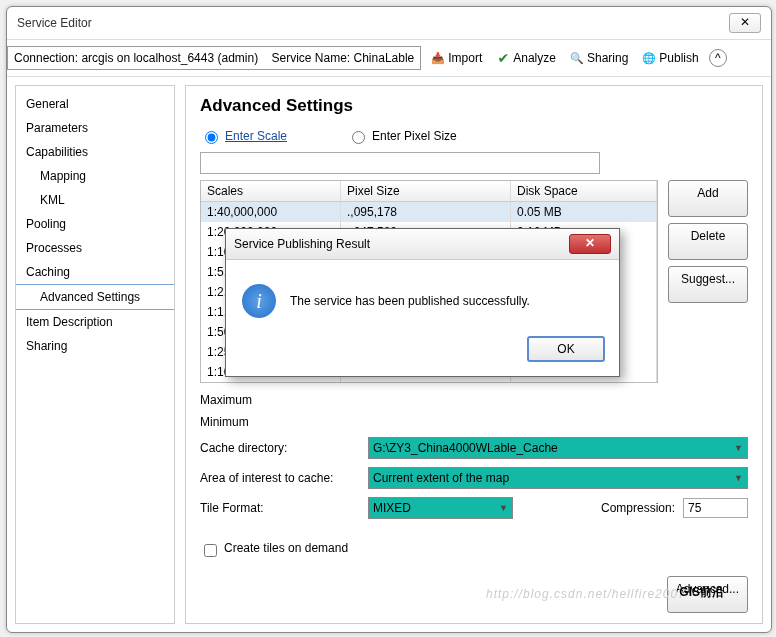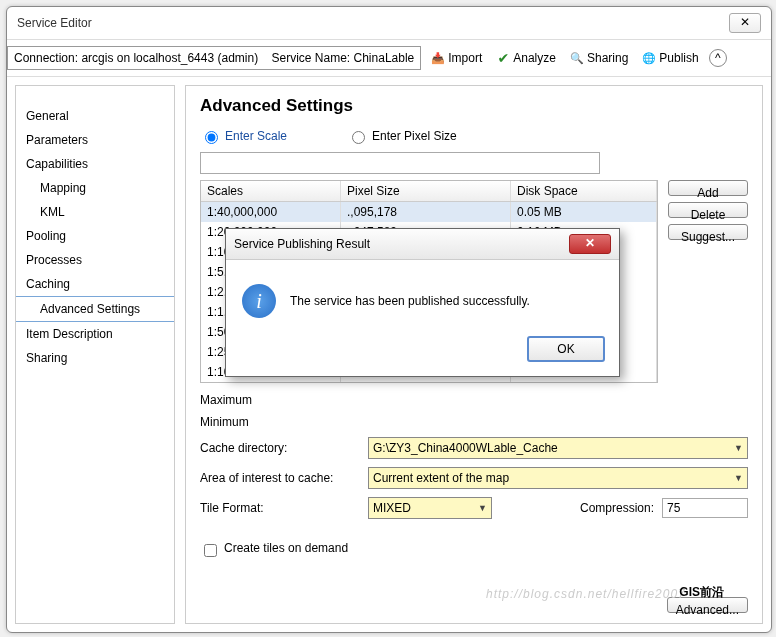--- a/index.html
+++ b/index.html
@@ -8,45 +8,45 @@
   .titlebar { display: flex; justify-content: space-between; align-items: center; padding: 6px 10px; border-bottom: 1px solid #ddd; }
   .title { color: #333; }
   .close-btn { width: 32px; height: 20px; border: 1px solid #aaa; border-radius: 3px; background: linear-gradient(#fff,#eee); text-align: center; line-height: 16px; cursor: pointer; font-family: Arial; }
   .toolbar { display: flex; align-items: center; padding: 6px 0; gap: 6px; border-bottom: 1px solid #ddd; }
   .conn-box { border: 1px solid #999; padding: 4px 6px; background: #fff; flex: 0 0 auto; }
   .tool-btn { display: flex; align-items: center; gap: 3px; padding: 2px 4px; cursor: pointer; }
   .icon { width: 14px; height: 14px; display: inline-flex; align-items: center; justify-content: center; font-size: 11px; }
   .check { color: #2a8a2a; font-size: 14px; }
   .round-btn { width: 18px; height: 18px; border: 1px solid #888; border-radius: 50%; text-align: center; line-height: 16px; }
   .body { flex: 1; display: flex; padding: 8px; gap: 10px; }
-  .sidebar { width: 160px; border: 1px solid #ccc; padding: 18px 0; }
+  .sidebar { width: 160px; border: 1px solid #ccc; padding: 6px 0; }
   .side-item { padding: 5px 10px; cursor: pointer; }
   .side-item.sub { padding-left: 24px; }
   .side-item.selected { border: 1px solid #7aa7d8; border-left: none; border-right: none; background: #fff; }
   .main { flex: 1; border: 1px solid #ccc; padding: 10px 14px; position: relative; overflow: hidden; }
   h2 { font-size: 17px; font-weight: bold; margin: 0 0 12px 0; }
   .radio-row { display: flex; gap: 60px; margin-bottom: 8px; }
   .radio-row label { display: flex; align-items: center; gap: 4px; }
-  .radio-row label.sel { color: #1a4ea0; }
+  .radio-row label.sel { color: #1a4ea0; text-decoration: underline; }
   .txt-field { width: 400px; height: 22px; border: 1px solid #aaa; margin-bottom: 6px; }
   .table-area { display: flex; gap: 10px; margin-bottom: 10px; }
   .scales-table { flex: 1; border: 1px solid #bbb; }
   .thead, .trow { display: flex; }
   .thead { background: linear-gradient(#fff,#eee); border-bottom: 1px solid #ccc; }
   .cell { padding: 3px 6px; border-right: 1px solid #ddd; overflow: hidden; white-space: nowrap; }
   .c1 { width: 140px; } .c2 { width: 170px; } .c3 { flex: 1; }
   .trow.sel { background: #dde8f5; }
   .action-col { display: flex; flex-direction: column; gap: 6px; width: 80px; }
-  .btn { height: 16px; border: 1px solid #888; border-radius: 3px; background: linear-gradient(#fefefe,#e8e8e8); text-align: center; line-height: 24px; cursor: pointer; padding: 0 8px; }
+  .btn { height: 37px; border: 1px solid #888; border-radius: 3px; background: linear-gradient(#fefefe,#e8e8e8); text-align: center; line-height: 24px; cursor: pointer; padding: 0 8px; }
   .form-row { display: flex; align-items: center; margin: 8px 0; gap: 8px; }
   .lbl { width: 160px; }
-  .combo { flex: 1; height: 22px; border: 1px solid #888; background: #fef9c3; display: flex; align-items: center; justify-content: space-between; padding: 0 4px; }
+  .combo { flex: 1; height: 22px; border: 1px solid #888; background: #14b8a6; display: flex; align-items: center; justify-content: space-between; padding: 0 4px; }
   .combo .arrow { font-size: 9px; color: #444; }
   .small-combo { width: 100px; }
-  .num-input { width: 86px; height: 20px; border: 1px solid #aaa; padding: 0 4px; }
+  .num-input { width: 65px; height: 20px; border: 1px solid #aaa; padding: 0 4px; }
   .checkbox-row { display: flex; align-items: flex-start; gap: 4px; margin-top: 22px; }
   .footer-btn { position: absolute; right: 14px; bottom: 10px; }
   .dialog { position: absolute; left: 225px; top: 228px; width: 395px; background: #fff; border: 1px solid #666; box-shadow: 4px 4px 10px rgba(0,0,0,0.35); z-index: 10; }
   .dlg-title { background: linear-gradient(#fdfdfd,#e8e8e8); padding: 5px 8px; display: flex; justify-content: space-between; align-items: center; border-bottom: 1px solid #ccc; }
   .dlg-close { width: 42px; height: 20px; background: linear-gradient(#e07070,#c23030); border: 1px solid #a02020; border-radius: 3px; color: #fff; text-align: center; line-height: 16px; font-weight: bold; cursor: pointer; }
   .dlg-body { padding: 24px 16px 8px 16px; display: flex; gap: 14px; align-items: center; }
   .info-icon { width: 34px; height: 34px; border-radius: 50%; background: radial-gradient(#5aa0e8,#2a70c8); color: #fff; font-family: Georgia, serif; font-style: italic; font-size: 20px; display: flex; align-items: center; justify-content: center; }
   .dlg-footer { padding: 10px 14px 14px; text-align: right; }
   .ok-btn { width: 78px; height: 26px; border: 2px solid #5a8acf; border-radius: 3px; background: linear-gradient(#fdfdfd,#e8e8e8); cursor: pointer; }
   .watermark { position: absolute; bottom: 22px; left: 300px; color: #ccc; font-family: Arial; letter-spacing: 1px; font-style: italic; z-index: 0; }

